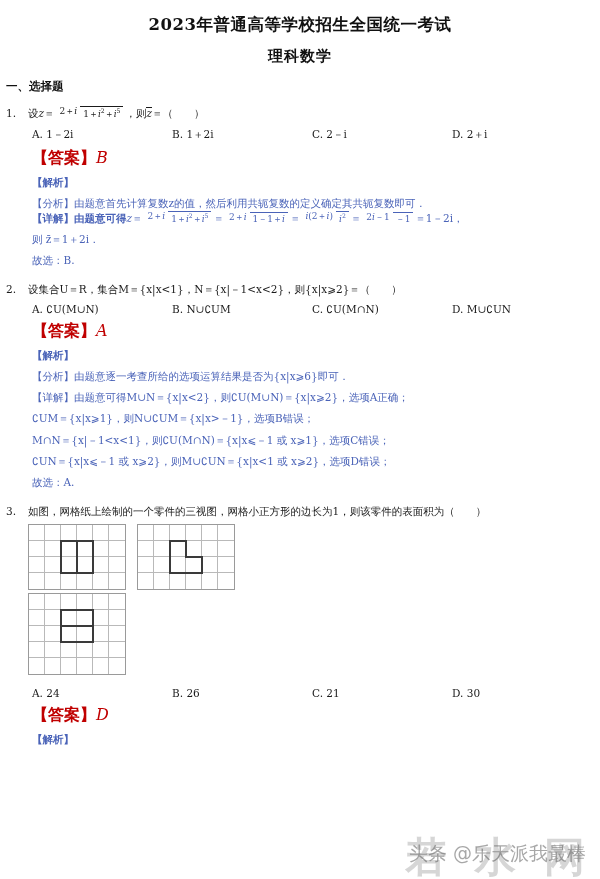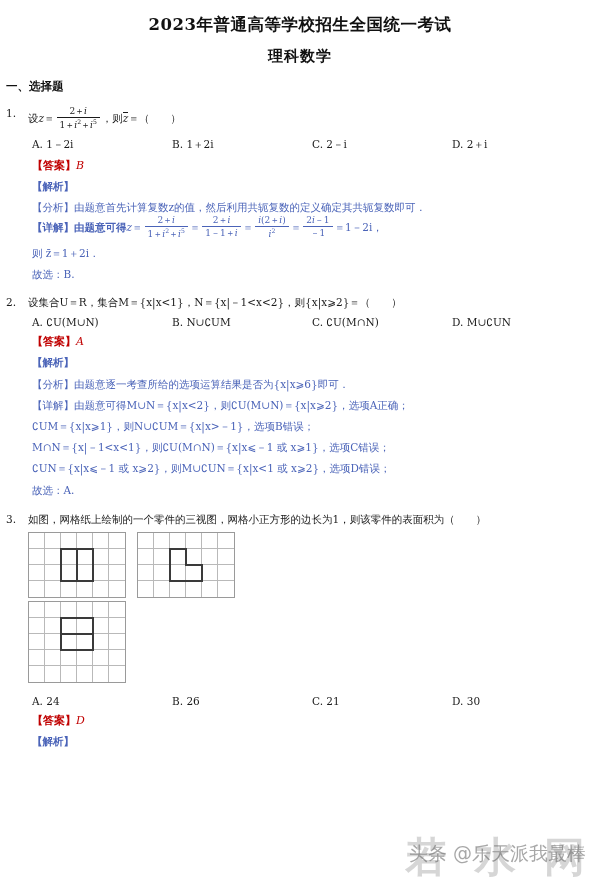--- a/index.html
+++ b/index.html
@@ -77,21 +77,21 @@
   }
   .opt {
     width: 140px;
     flex: none;
     white-space: nowrap;
   }
   .opt:last-child { width: auto; }
 
   
   .ans-line {
-    font-size: 11px;
+    font-size: 16px;
     padding-left: 32px;
     margin-top: 6px;
     color: #c00000;
     font-weight: bold;
   }
   .ans-line .ans-val {
     font-weight: normal;
     font-style: italic;
     color: #c00000;
     font-family: "DejaVu Serif", "Liberation Serif", serif;
@@ -106,21 +106,20 @@
   .sol-line.tall { margin-top: 0; }
   .tag { font-weight: bold; }
 
   
   .mi {
     font-style: italic;
     font-family: "DejaVu Serif", "Liberation Serif", serif;
   }
   .frac {
     display: inline-flex;
-    flex-direction: column;
     vertical-align: middle;
     text-align: center;
     font-size: 9px;
     line-height: 1.12;
     margin: 0 2px;
     position: relative;
     top: -1px;
   }
   .frac .num { padding: 0 3px 1px 3px; }
   .frac .den { padding: 1px 3px 0 3px; border-top: 1px solid currentColor; }

